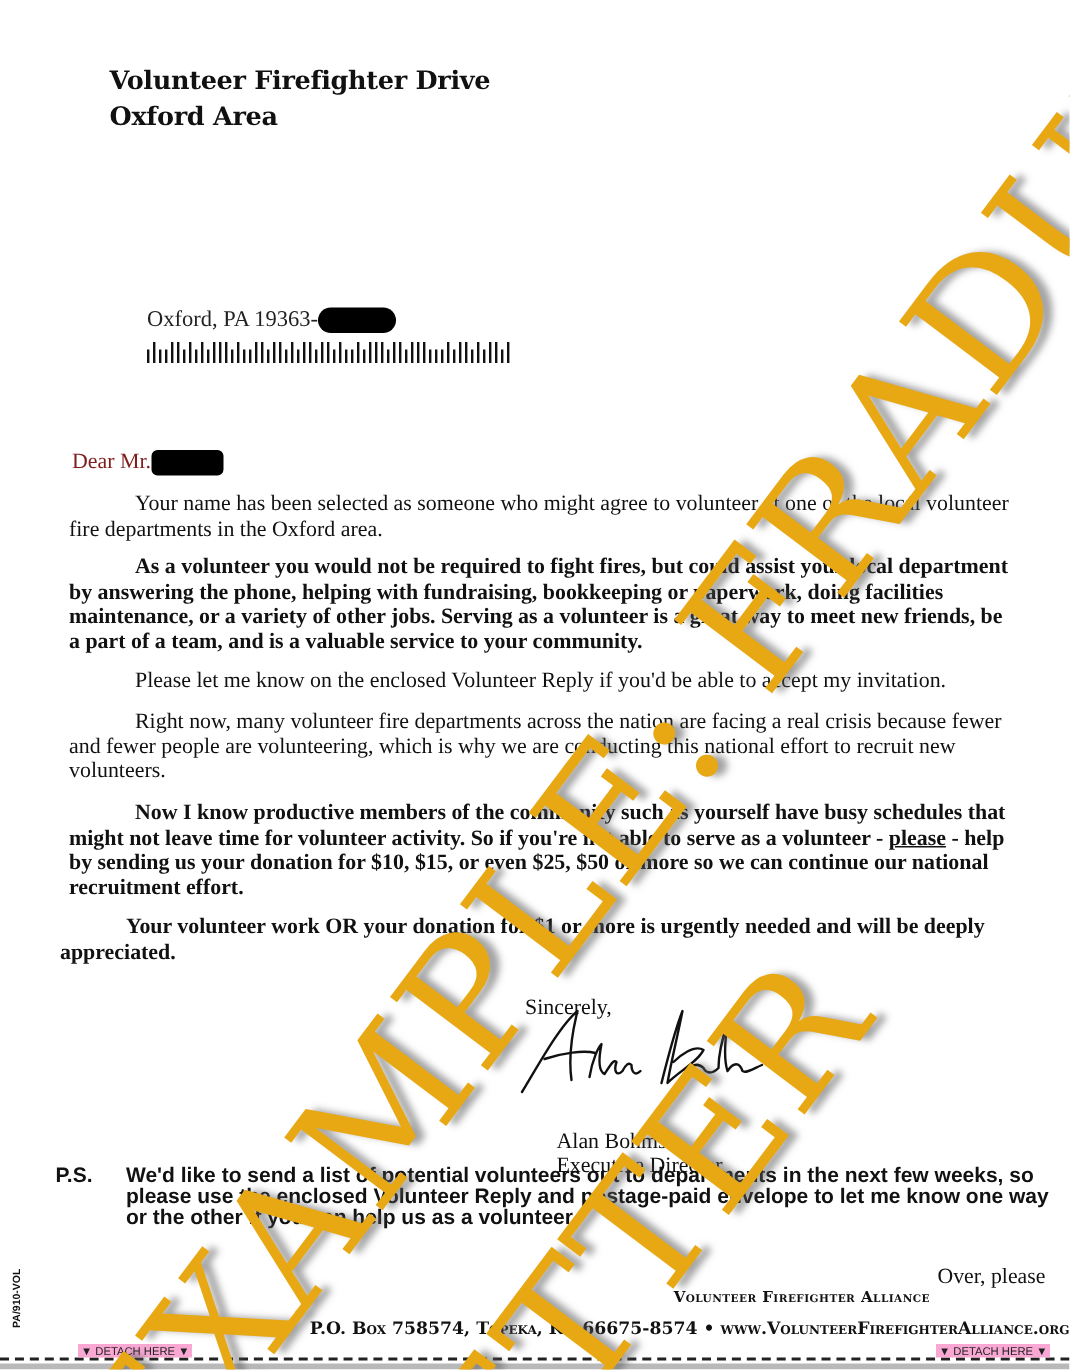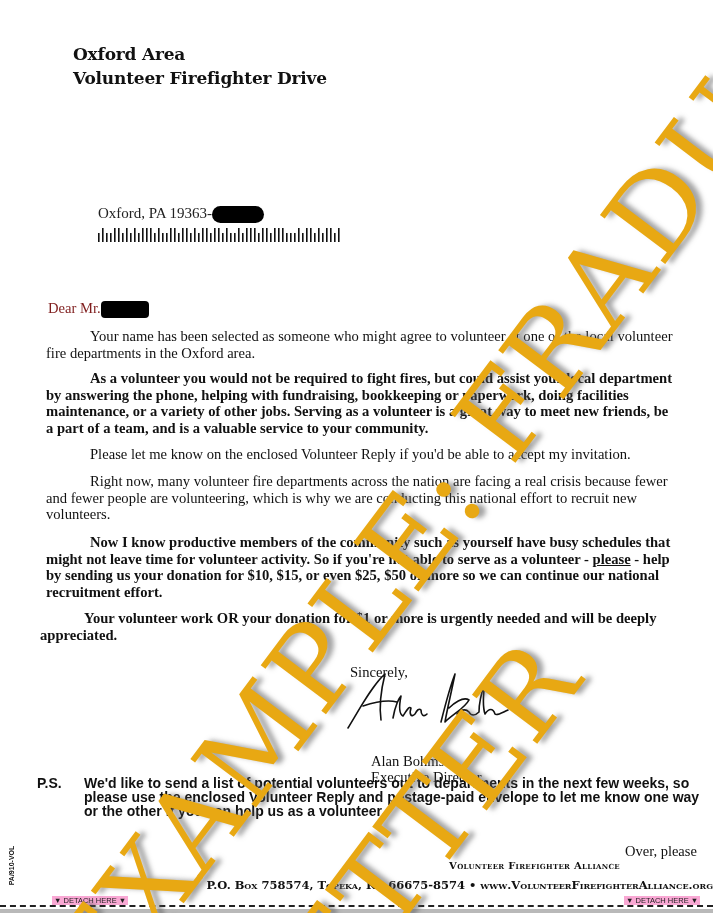--- a/index.html
+++ b/index.html
@@ -56,22 +56,22 @@
              text-shadow: 4px 5px 5px rgba(90,90,90,0.55); letter-spacing:2px; }
   .wm1 { left:22px; top:945px; font-size:112px; transform:rotate(-53deg); }
   .wm2 { left:210px; top:1005px; font-size:112px; transform:rotate(-53deg); }
 </style>
 </head>
 <body>
 
 <div class="page">
 
   <div class="sender">
+    <div>Volunteer Firefighter Drive</div>
     <div>Oxford Area</div>
-    <div>Volunteer Firefighter Drive</div>
   </div>
 
   <div class="address">
     <span>Oxford, PA 19363-</span><span class="redact" style="width:52px;height:17px;"></span>
   </div>
 
   <svg class="barcode" viewBox="0 0 242 14" preserveAspectRatio="none">
     <g fill="#111">
       <rect x="0" y="5" width="1.6" height="9"></rect>
         <rect x="4" y="0" width="1.6" height="14"></rect>

